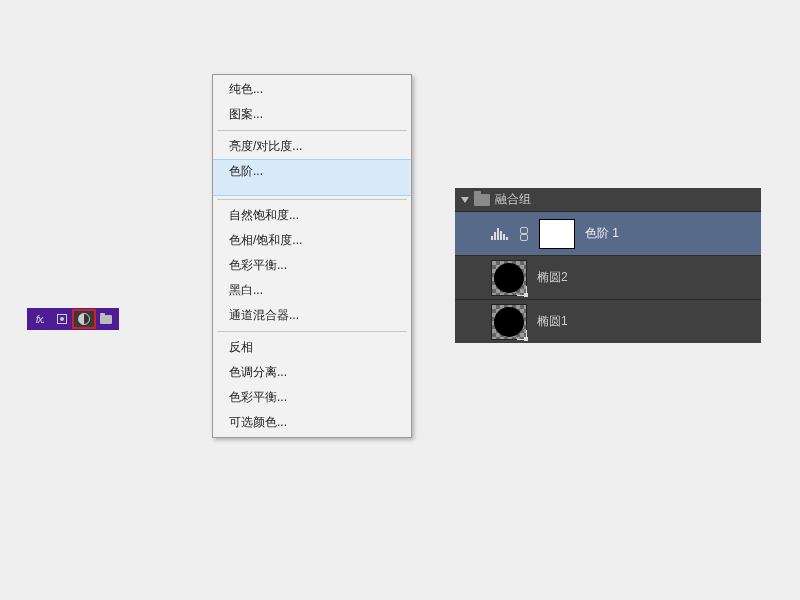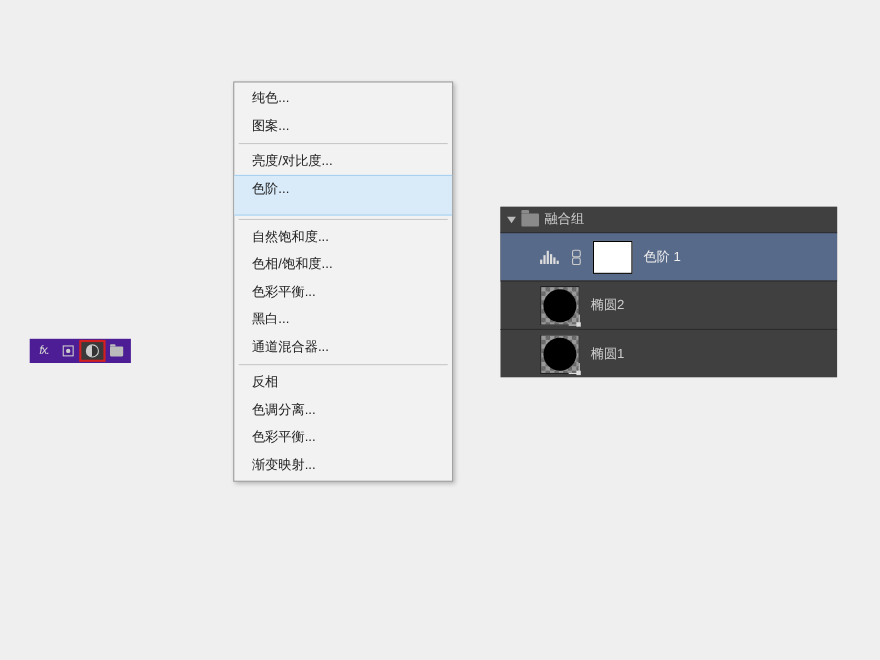--- a/index.html
+++ b/index.html
@@ -203,21 +203,21 @@
   <div class="menu-sep"></div>
   <div class="menu-item">自然饱和度...</div>
   <div class="menu-item">色相/饱和度...</div>
   <div class="menu-item">色彩平衡...</div>
   <div class="menu-item">黑白...</div>
   <div class="menu-item">通道混合器...</div>
   <div class="menu-sep"></div>
   <div class="menu-item">反相</div>
   <div class="menu-item">色调分离...</div>
   <div class="menu-item">色彩平衡...</div>
-  <div class="menu-item">渐变映射...</div>
+  <div class="menu-item">可选颜色...</div>
 </div>
 
 <div class="layers-panel">
   <div class="group-row">
     <span class="tri-toggle"></span>
     <span class="folder-icon"></span>
     <span class="layer-name">融合组</span>
   </div>
 
   <div class="layer-row selected">

